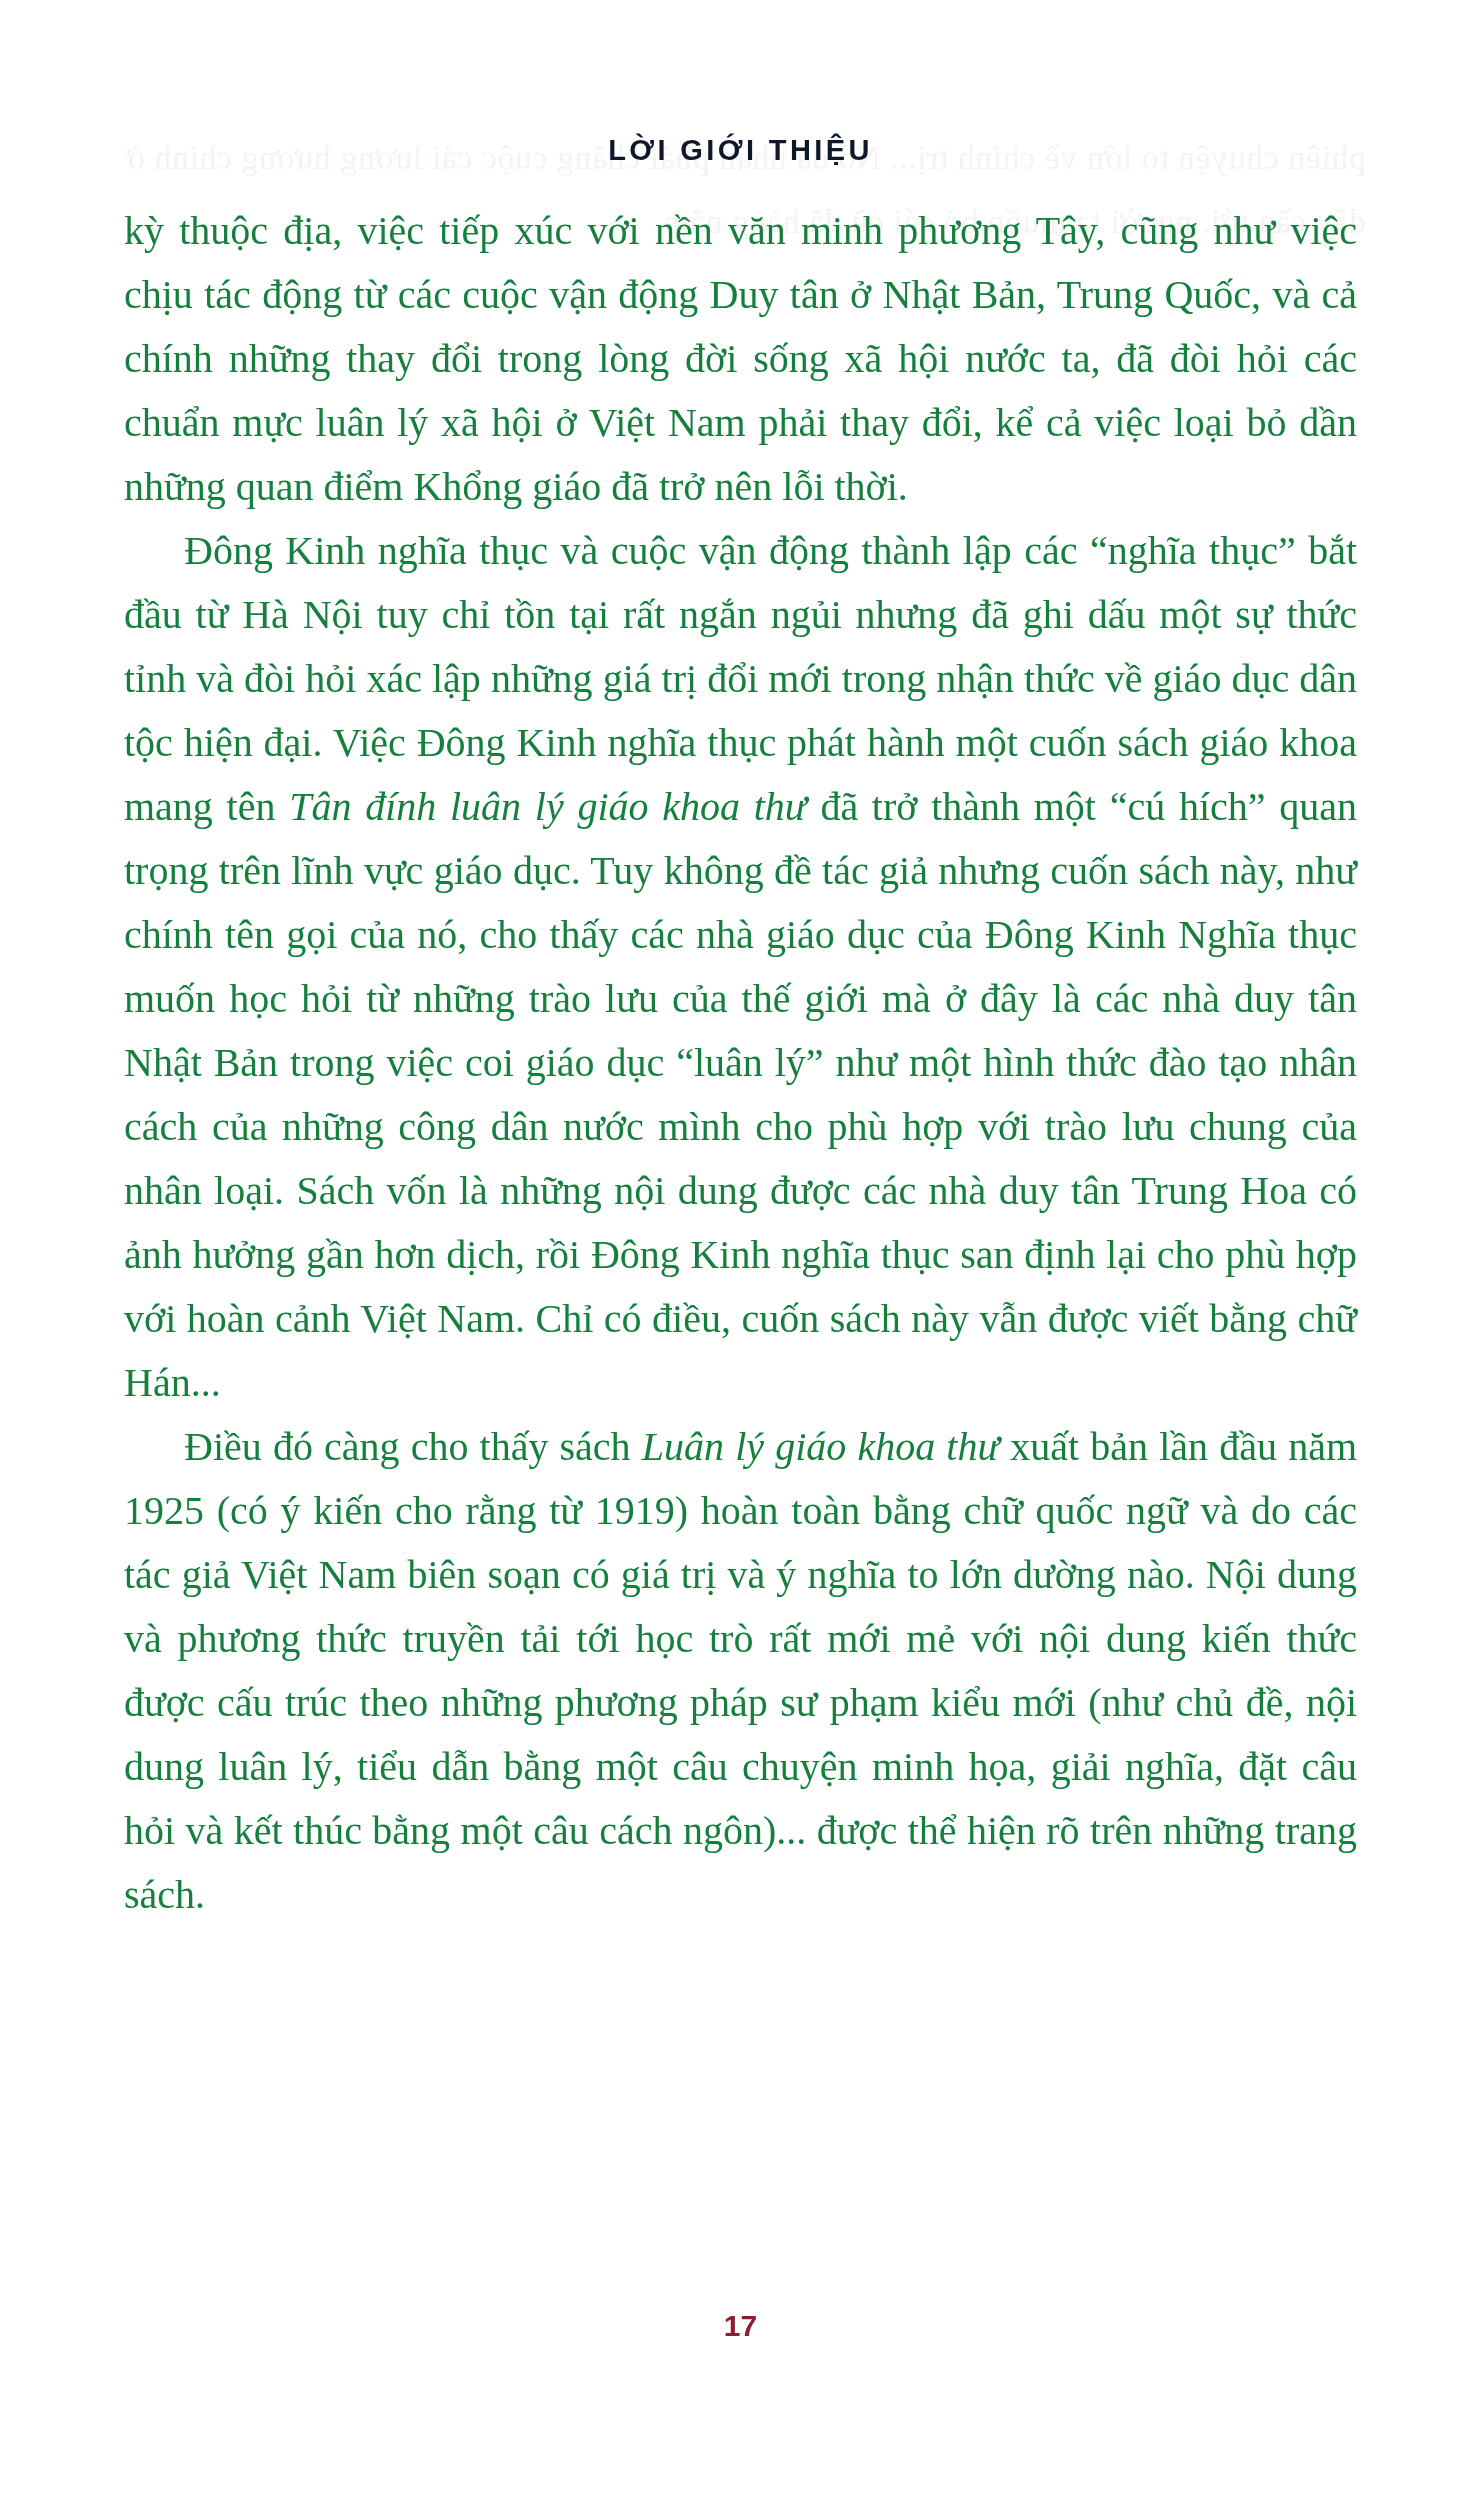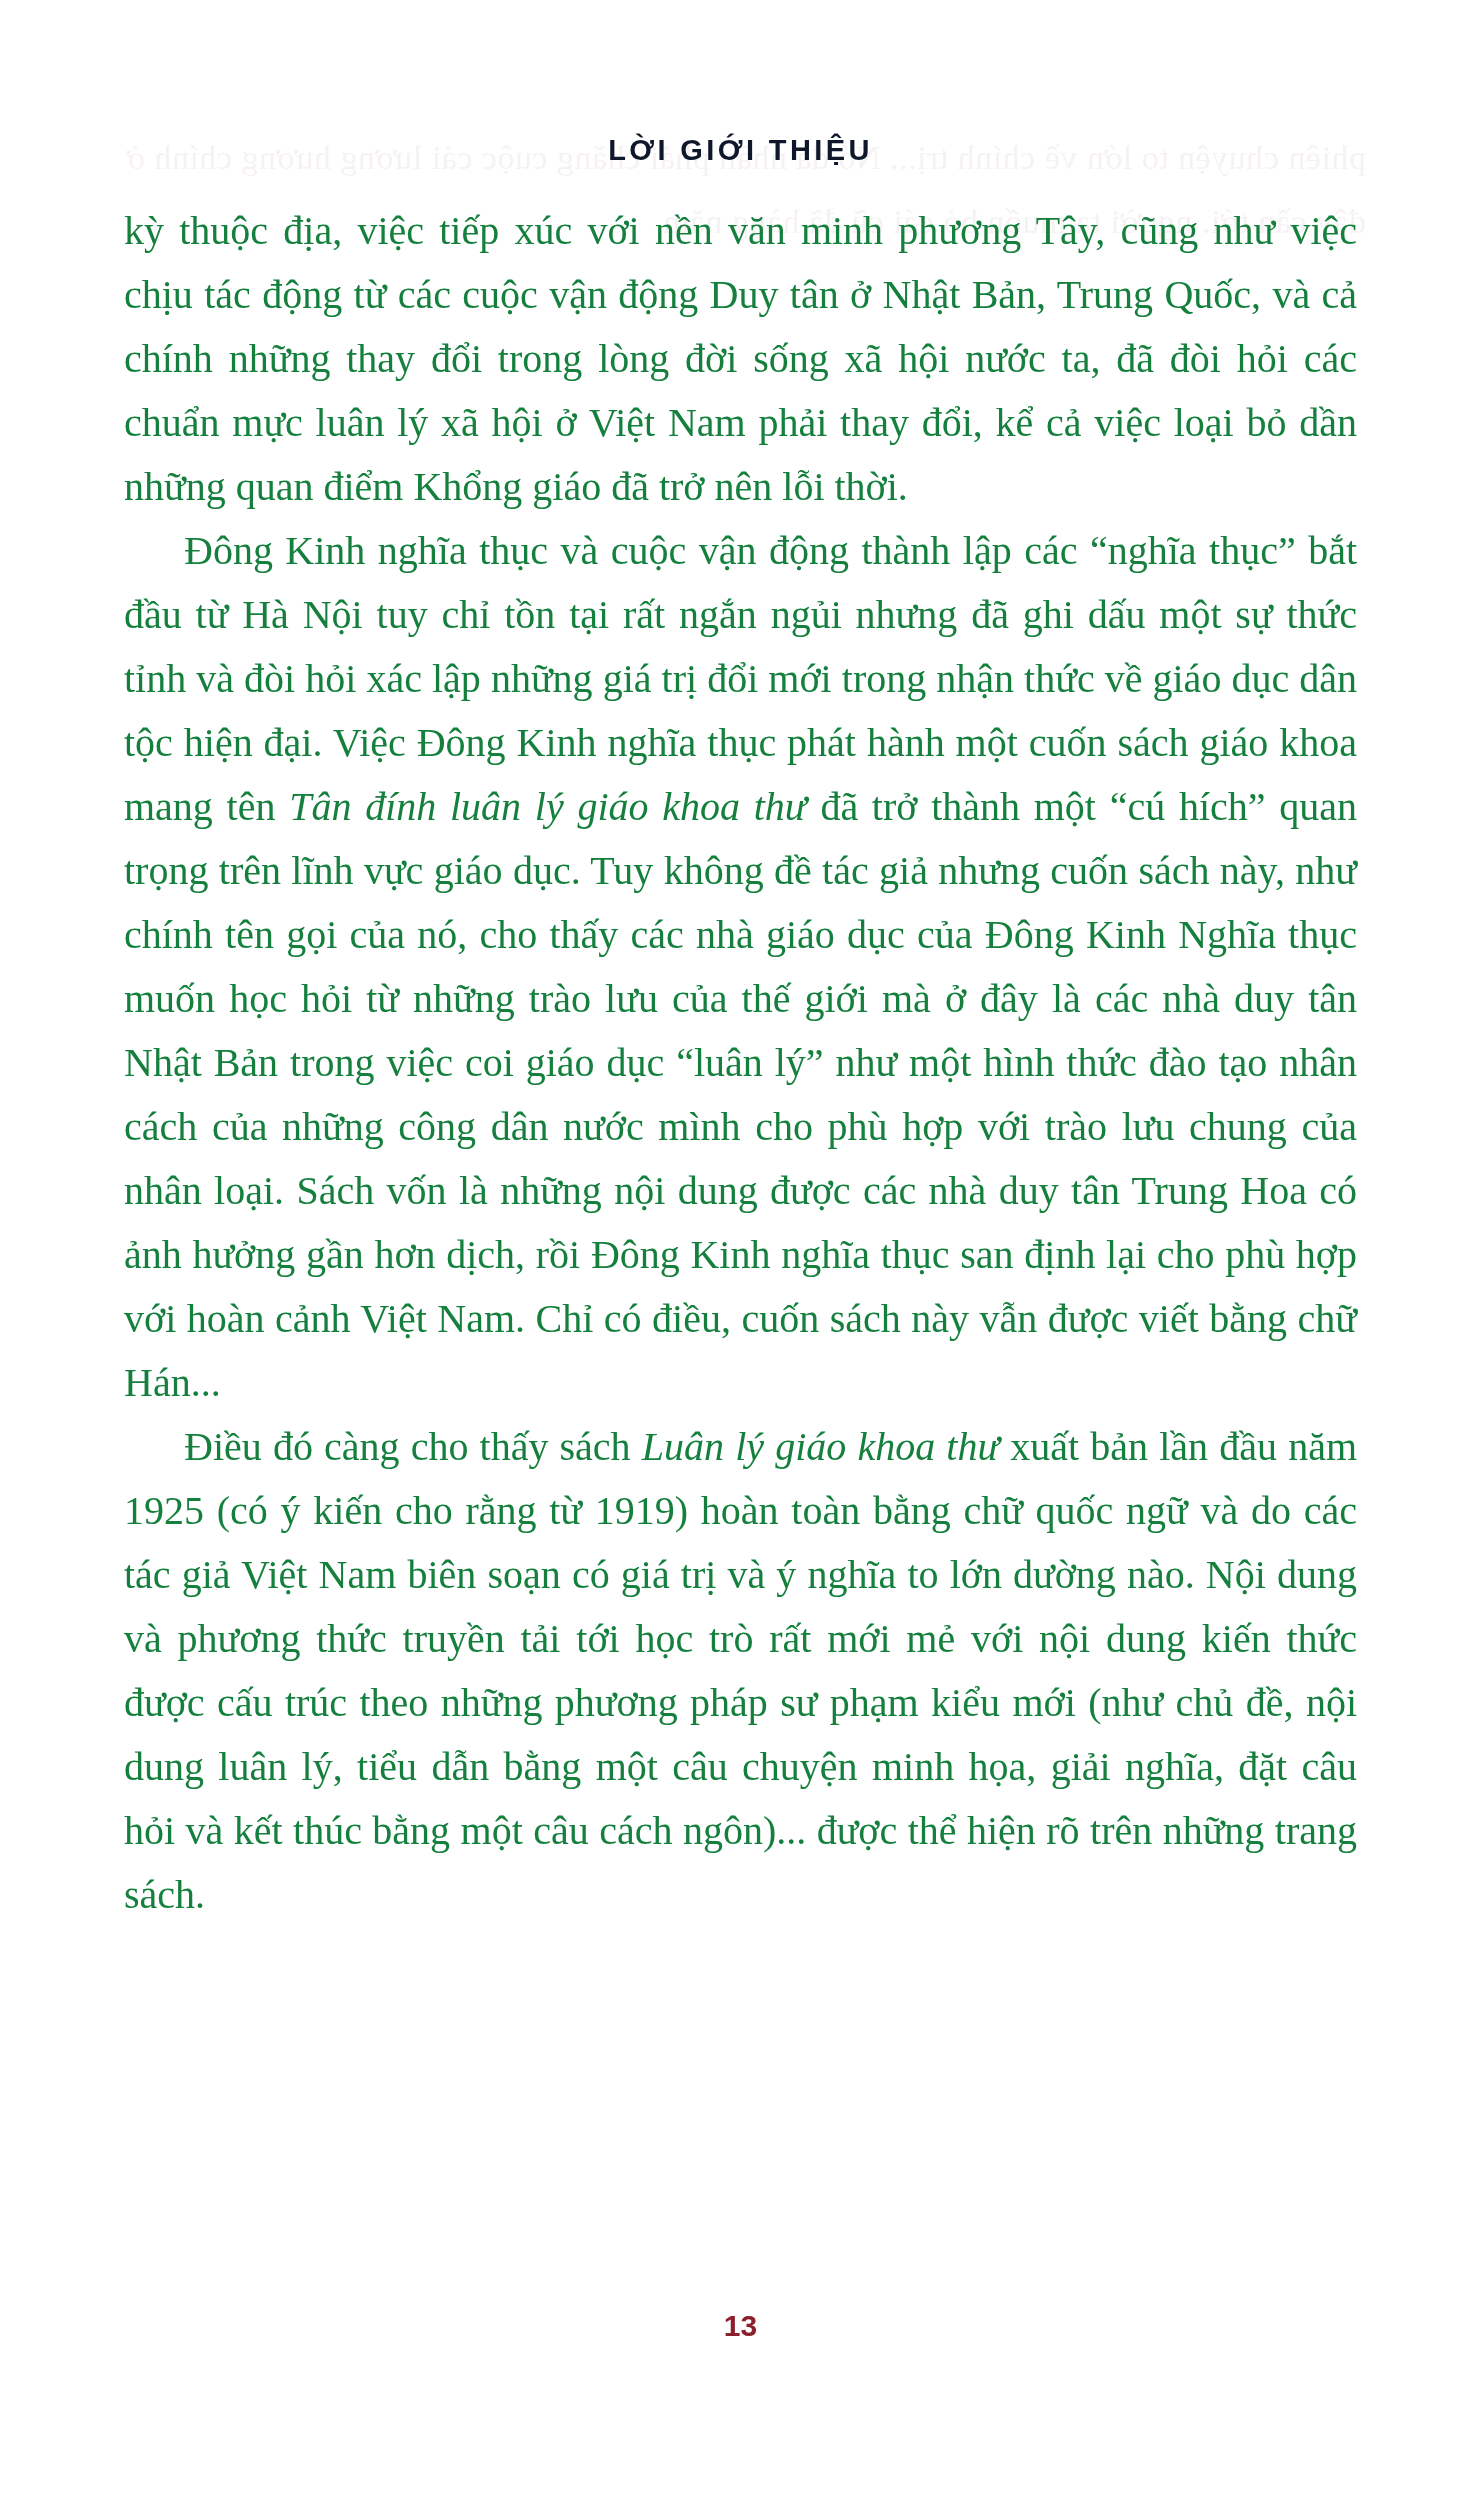--- a/index.html
+++ b/index.html
@@ -103,16 +103,16 @@
   <div class="bleed">phiên chuyện to lớn về chính trị... Nó đã nhân phải chăng cuộc cải lương hương chính ở đây cần tới. người ta muốn bỏ cái cũ đã hàng năm</div>
 
   <div class="running-head">LỜI GIỚI THIỆU</div>
 
   <div class="body-text">
     <p class="justify"><span>kỳ thuộc địa, việc tiếp xúc với nền văn minh phương Tây, cũng như việc chịu tác động từ các cuộc vận động Duy tân ở Nhật Bản, Trung Quốc, và cả chính những thay đổi trong lòng đời sống xã hội nước ta, đã đòi hỏi các chuẩn mực luân lý xã hội ở Việt Nam phải thay đổi, kể cả việc loại bỏ dần những quan điểm Khổng giáo đã trở nên lỗi thời.</span></p>
     <p class="indent"><span>Đông Kinh nghĩa thục và cuộc vận động thành lập các “nghĩa thục” bắt đầu từ Hà Nội tuy chỉ tồn tại rất ngắn ngủi nhưng đã ghi dấu một sự thức tỉnh và đòi hỏi xác lập những giá trị đổi mới trong nhận thức về giáo dục dân tộc hiện đại. Việc Đông Kinh nghĩa thục phát hành một cuốn sách giáo khoa mang tên </span><em class="title-italic">Tân đính luân lý giáo khoa thư</em><span> đã trở thành một “cú hích” quan trọng trên lĩnh vực giáo dục. Tuy không đề tác giả nhưng cuốn sách này, như chính tên gọi của nó, cho thấy các nhà giáo dục của Đông Kinh Nghĩa thục muốn học hỏi từ những trào lưu của thế giới mà ở đây là các nhà duy tân Nhật Bản trong việc coi giáo dục “luân lý” như một hình thức đào tạo nhân cách của những công dân nước mình cho phù hợp với trào lưu chung của nhân loại. Sách vốn là những nội dung được các nhà duy tân Trung Hoa có ảnh hưởng gần hơn dịch, rồi Đông Kinh nghĩa thục san định lại cho phù hợp với hoàn cảnh Việt Nam. Chỉ có điều, cuốn sách này vẫn được viết bằng chữ Hán...</span></p>
     <p class="indent"><span>Điều đó càng cho thấy sách </span><em class="title-italic">Luân lý giáo khoa thư</em><span> xuất bản lần đầu năm 1925 (có ý kiến cho rằng từ 1919) hoàn toàn bằng chữ quốc ngữ và do các tác giả Việt Nam biên soạn có giá trị và ý nghĩa to lớn dường nào. Nội dung và phương thức truyền tải tới học trò rất mới mẻ với nội dung kiến thức được cấu trúc theo những phương pháp sư phạm kiểu mới (như chủ đề, nội dung luân lý, tiểu dẫn bằng một câu chuyện minh họa, giải nghĩa, đặt câu hỏi và kết thúc bằng một câu cách ngôn)... được thể hiện rõ trên những trang sách.</span></p>
   </div>
 
-  <div class="folio">13</div>
+  <div class="folio">17</div>
 
 </div>
 
 
 </body></html>

